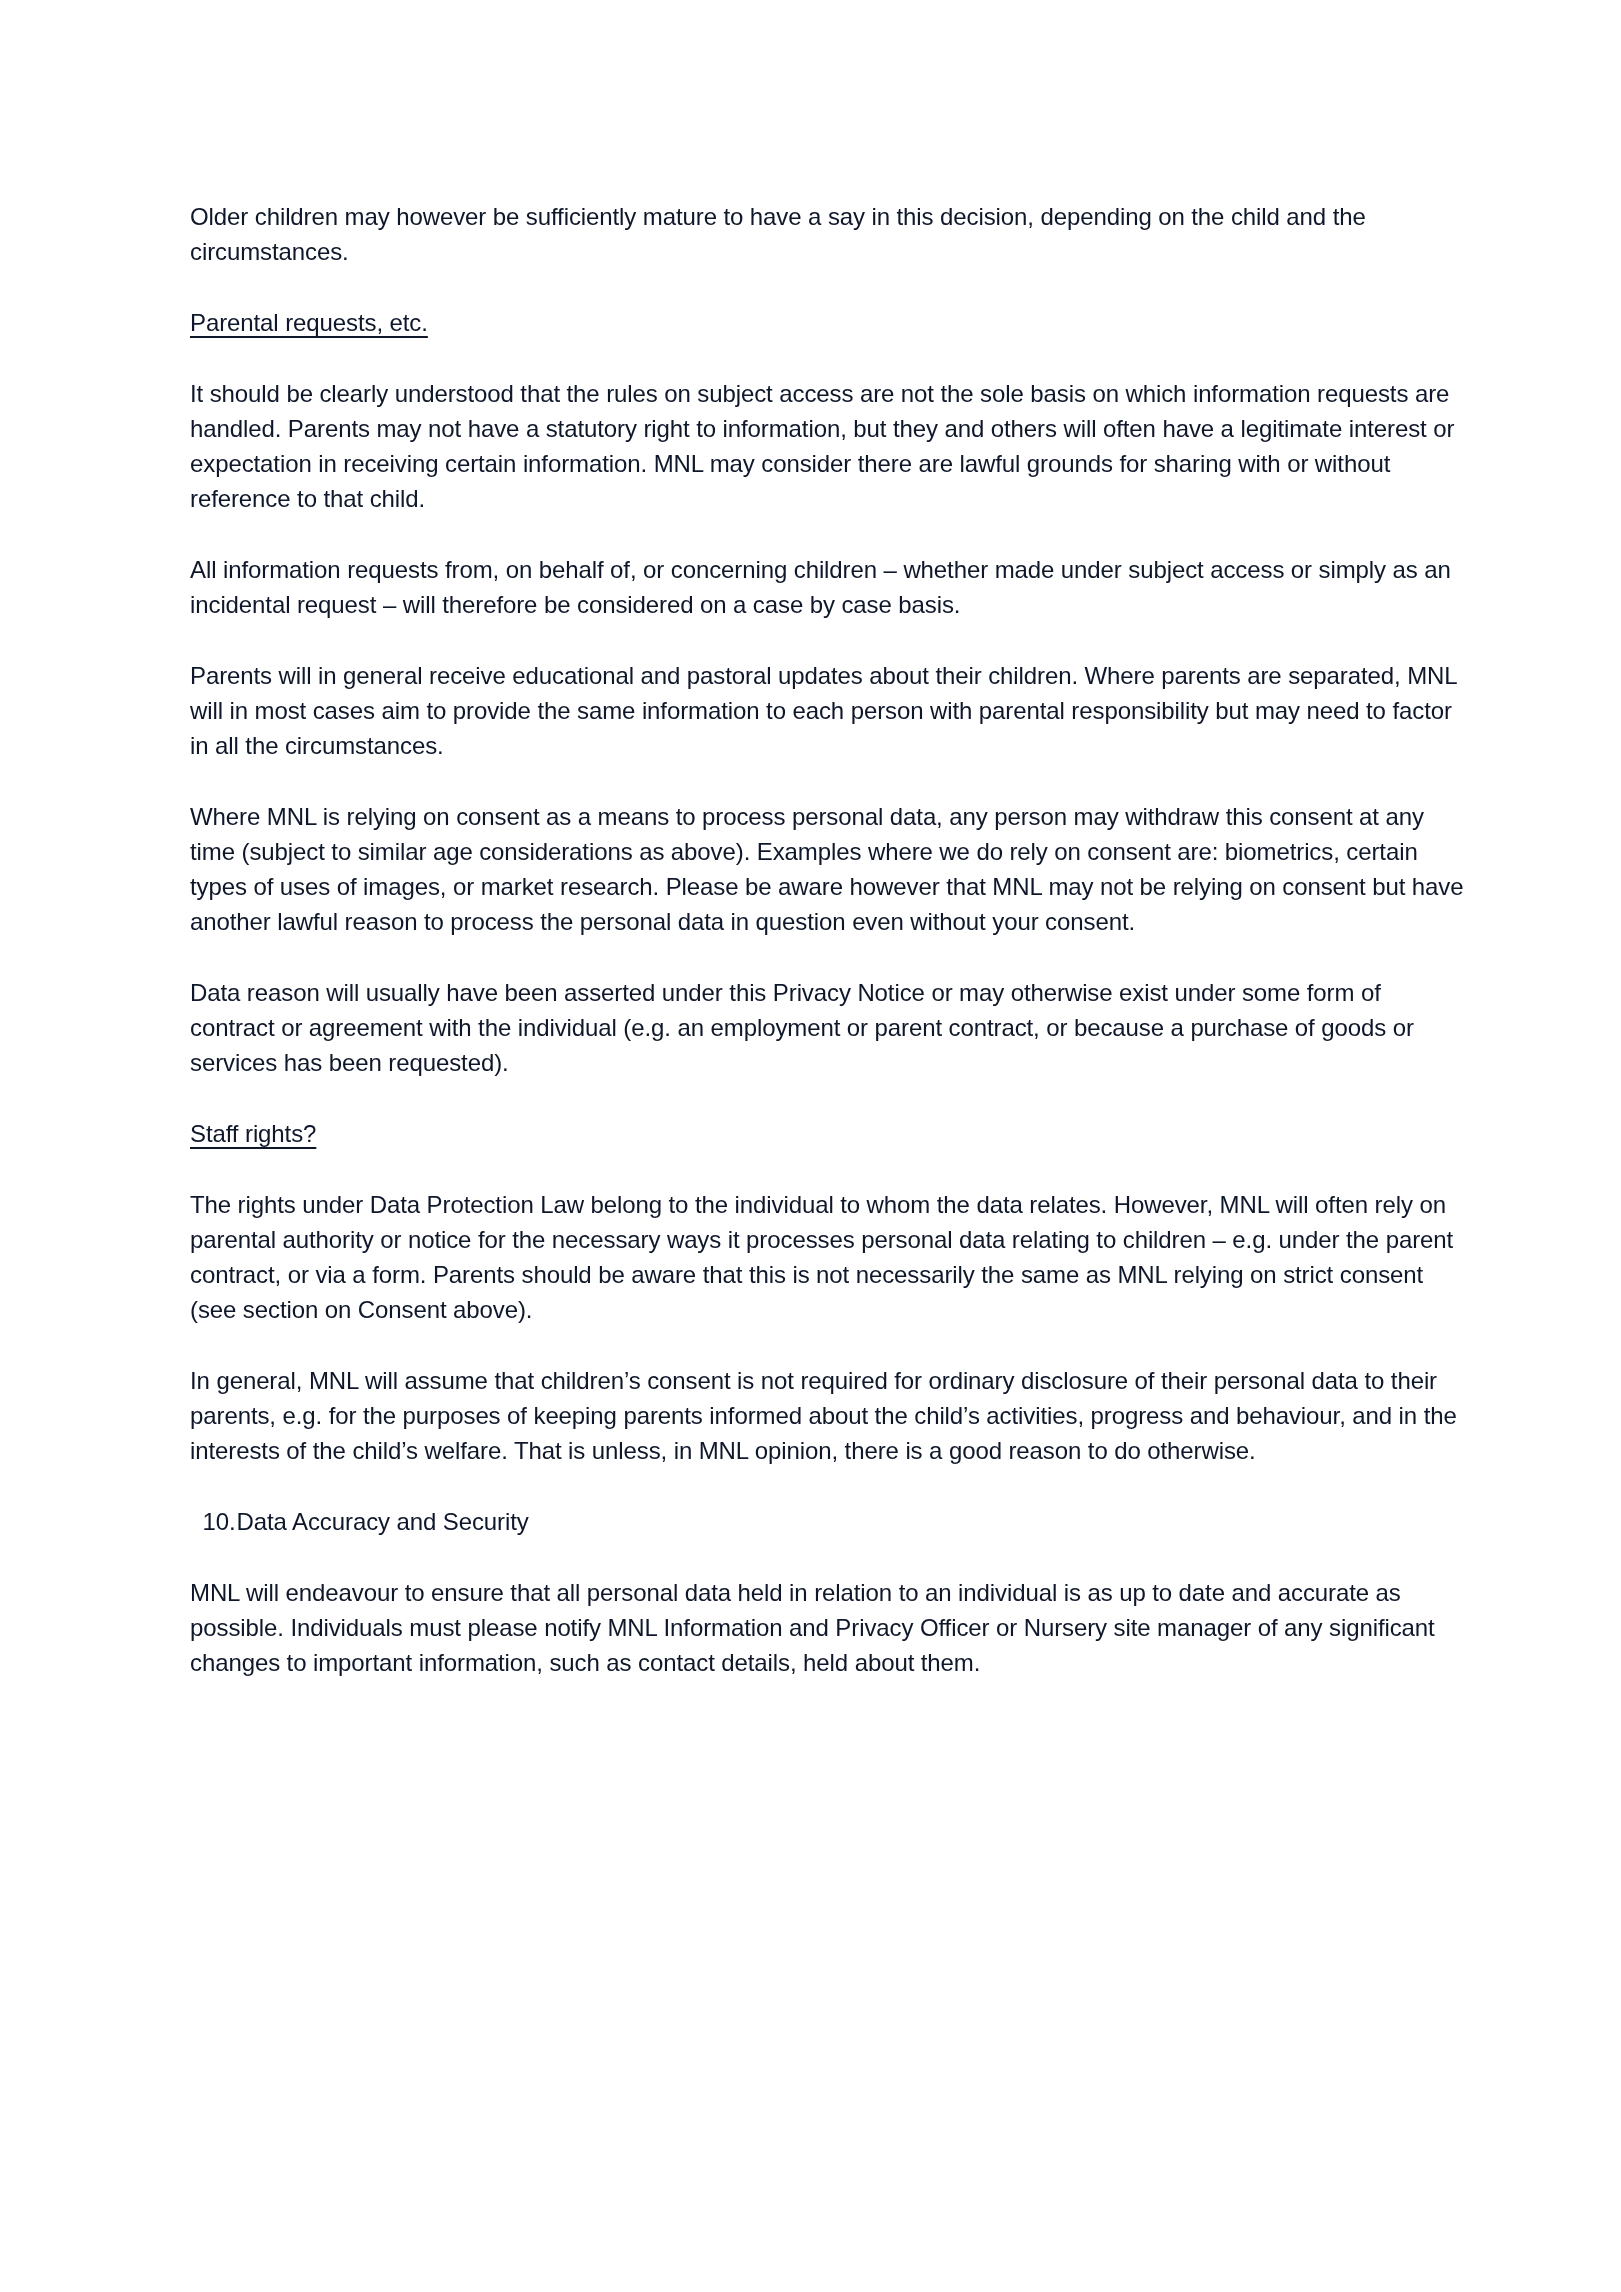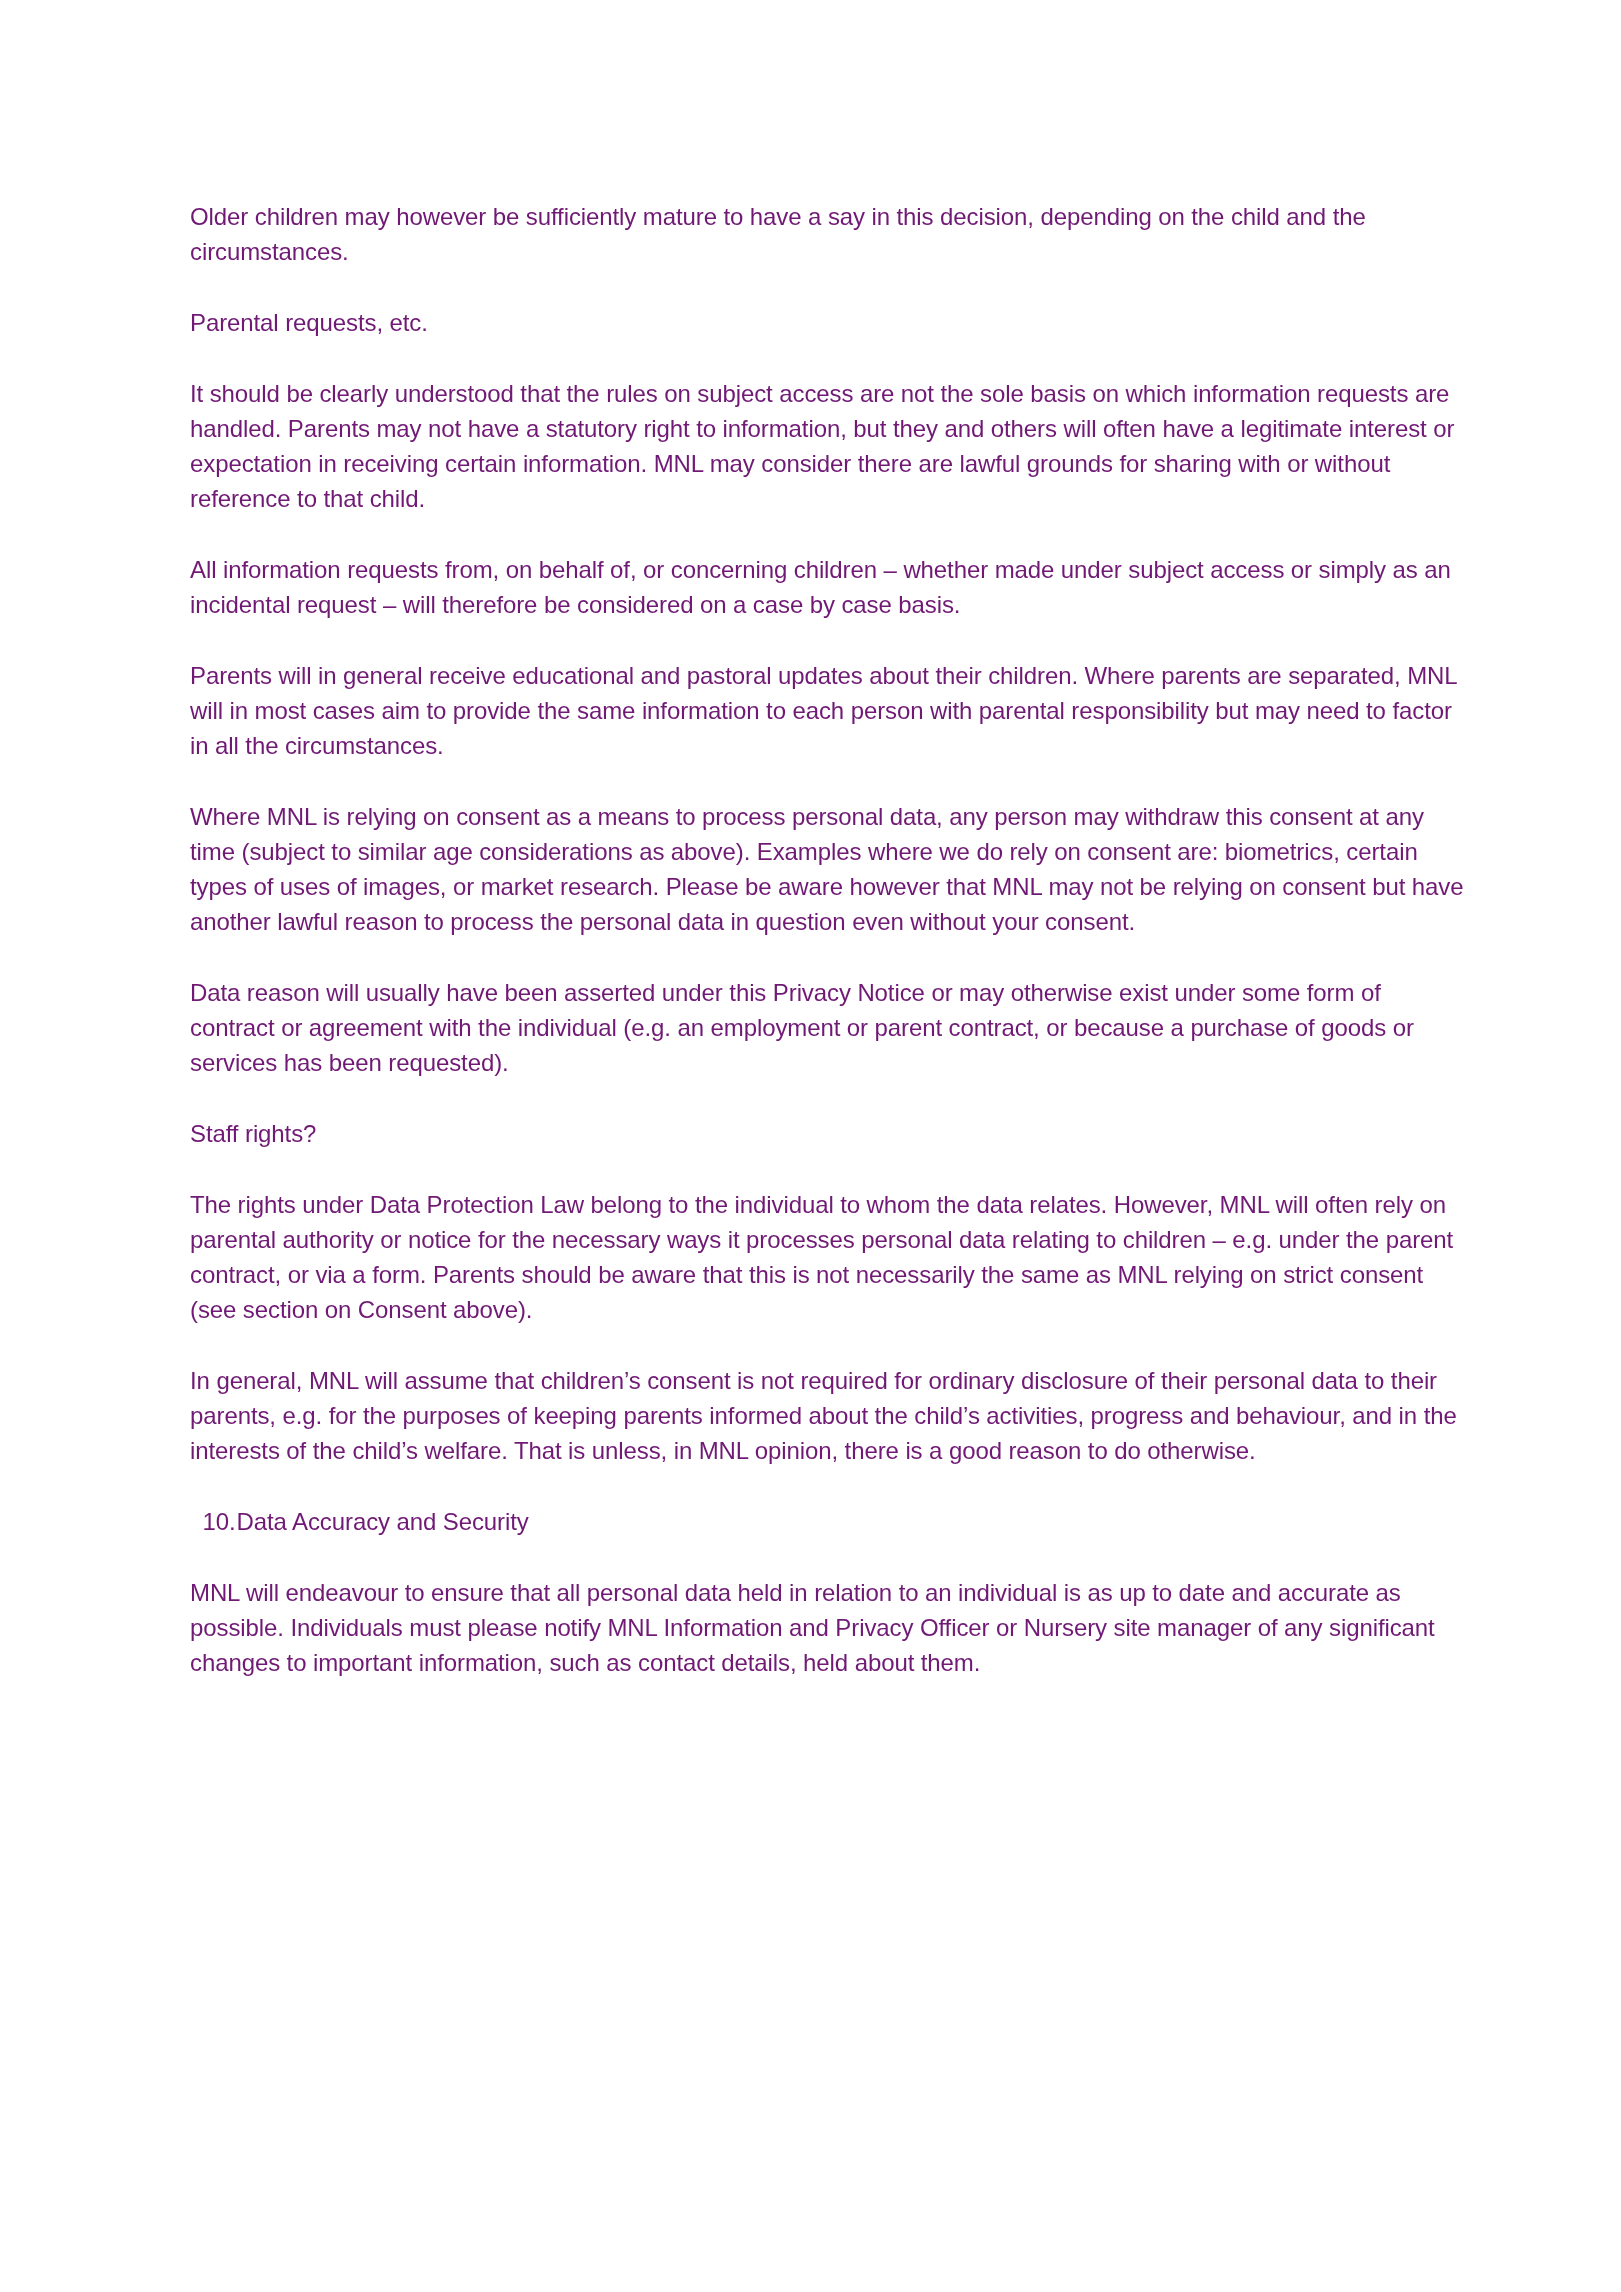--- a/index.html
+++ b/index.html
@@ -7,40 +7,41 @@
     padding: 0;
     background: #ffffff;
   }
   .page {
     position: relative;
     width: 1622px;
     height: 2185px;
     background: #ffffff;
     overflow: hidden;
     font-family: "Liberation Sans", "DejaVu Sans", sans-serif;
-    color: #701a75;
+    color: #0f172a;
   }
   .content {
     position: absolute;
     left: 190px;
     top: 199px;
     width: 1281px;
     font-size: 24px;
     line-height: 35px;
     letter-spacing: -0.1px;
     text-align: left;
   }
   .para {
     margin: 0 0 36px 0;
     white-space: normal;
   }
   .heading {
     margin: 0 0 36px 0;
   }
   .heading .u {
+    text-decoration: underline;
     text-decoration-thickness: 1.8px;
     text-underline-offset: 4.5px;
     text-align: right;
   }
   .numbered-heading {
     margin: 0 0 36px 12.5px;
     font-weight: normal;
   }
   .numbered-heading .num {
     display: inline-block;

